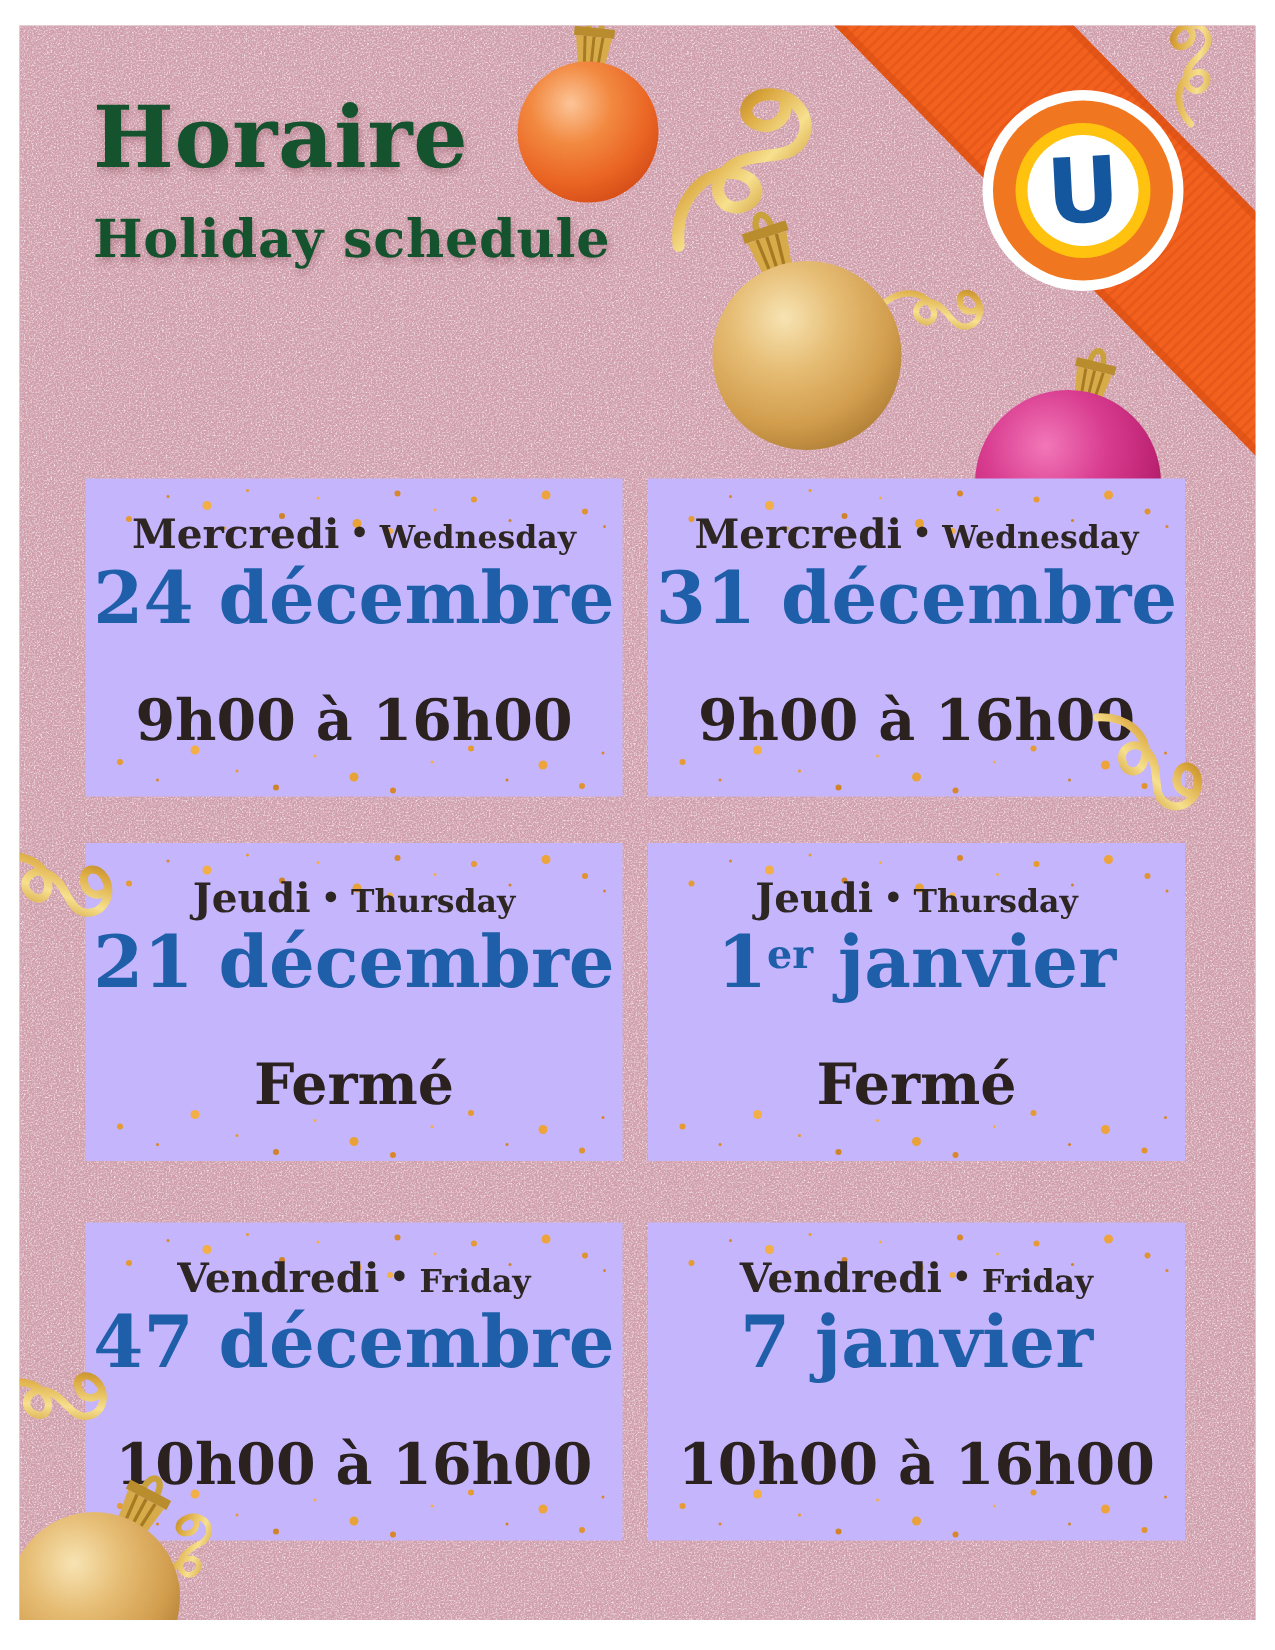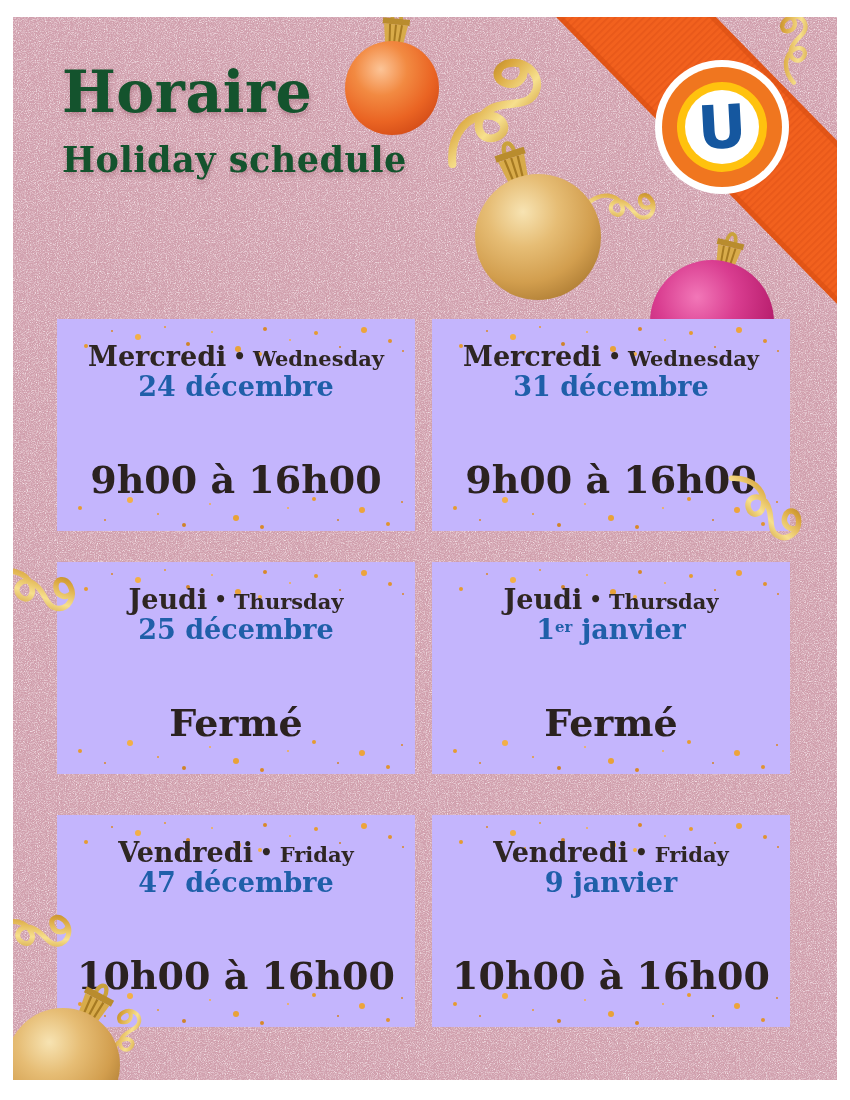--- a/index.html
+++ b/index.html
@@ -24,21 +24,21 @@
     position:absolute;width:358px;height:212px;background:#c4b5fd;z-index:2;
     text-align:center;color:#2e2623;
   }
   .card.p1{left:44px;top:302px;} .card.p2{left:419px;top:302px;}
   .card.p3{left:44px;top:545px;} .card.p4{left:419px;top:545px;}
   .card.p5{left:44px;top:798px;} .card.p6{left:419px;top:798px;}
   .day-line{position:absolute;left:0;right:0;top:22px;font-weight:bold;white-space:nowrap;}
   .day-fr{font-size:27px;color:#2e2623;}
   .bullet{font-size:20px;margin:0 7px;position:relative;top:-3px;color:#2e2623;}
   .day-en{font-size:21px;color:#2e2623;}
-  .date-line{position:absolute;left:0;right:0;top:52px;font-size:27px;font-weight:bold;color:#1f5fa9;white-space:nowrap;}
+  .date-line{position:absolute;left:0;right:0;top:52px;font-size:48px;font-weight:bold;color:#1f5fa9;white-space:nowrap;}
   .date-line sup{font-size:55%;position:relative;top:-0.5em;vertical-align:baseline;}
   .hours{position:absolute;left:0;right:0;top:138px;font-size:38px;font-weight:bold;color:#2b2220;white-space:nowrap;}
   .confetti{position:absolute;left:0;top:0;width:6px;height:6px;border-radius:50%;background:transparent;}
   .confetti-top{box-shadow:
     26px 24px 0 -1px #e59b31, 52px 9px 0 -2px #d8882a, 78px 15px 0 0 #f2af47,
     105px 5px 0 -2px #e59b31, 128px 22px 0 -1px #cf832a, 152px 10px 0 -2px #f2af47,
     178px 27px 0 0 #e8a238, 205px 7px 0 -1px #d8882a, 230px 18px 0 -2px #f2af47,
     256px 11px 0 -1px #e59b31, 280px 25px 0 -2px #cf832a, 304px 8px 0 0 #eda43c,
     330px 19px 0 -1px #e09331, 343px 29px 0 -2px #d8882a, 90px 30px 0 -2px #e8a238,
     200px 32px 0 -1px #f2af47;}
@@ -165,21 +165,21 @@
     <div class="date-line"><span>31 décembre</span><sup></sup><span></span></div>
     <div class="hours">9h00 à 16h00</div>
     <span class="confetti confetti-bottom"></span>
   </article>
 
   <article class="card p3">
     <span class="confetti confetti-top"></span>
     <div class="day-line">
       <span class="day-fr">Jeudi</span><span class="bullet">•</span><span class="day-en">Thursday</span>
     </div>
-    <div class="date-line"><span>25 décembre</span><sup></sup><span></span></div>
+    <div class="date-line"><span>21 décembre</span><sup></sup><span></span></div>
     <div class="hours">Fermé</div>
     <span class="confetti confetti-bottom"></span>
   </article>
 
   <article class="card p4">
     <span class="confetti confetti-top"></span>
     <div class="day-line">
       <span class="day-fr">Jeudi</span><span class="bullet">•</span><span class="day-en">Thursday</span>
     </div>
     <div class="date-line"><span>1</span><sup>er</sup><span> janvier</span></div>
@@ -195,21 +195,21 @@
     <div class="date-line"><span>47 décembre</span><sup></sup><span></span></div>
     <div class="hours">10h00 à 16h00</div>
     <span class="confetti confetti-bottom"></span>
   </article>
 
   <article class="card p6">
     <span class="confetti confetti-top"></span>
     <div class="day-line">
       <span class="day-fr">Vendredi</span><span class="bullet">•</span><span class="day-en">Friday</span>
     </div>
-    <div class="date-line"><span>9 janvier</span><sup></sup><span></span></div>
+    <div class="date-line"><span>7 janvier</span><sup></sup><span></span></div>
     <div class="hours">10h00 à 16h00</div>
     <span class="confetti confetti-bottom"></span>
   </article>
 
   <svg class="fg-svg" viewBox="0 0 824 1063">
     <use href="#curl" transform="translate(712,455) scale(0.78) rotate(100,50,60)"></use>
     <use href="#curl" transform="translate(-14,535) scale(0.78) rotate(75,50,60)"></use>
     <use href="#curl" transform="translate(-10,880) scale(0.72) rotate(60,50,60)"></use>
     <use href="#curl" transform="translate(92,985) scale(0.55) rotate(-15,50,60)"></use>
     <g>

